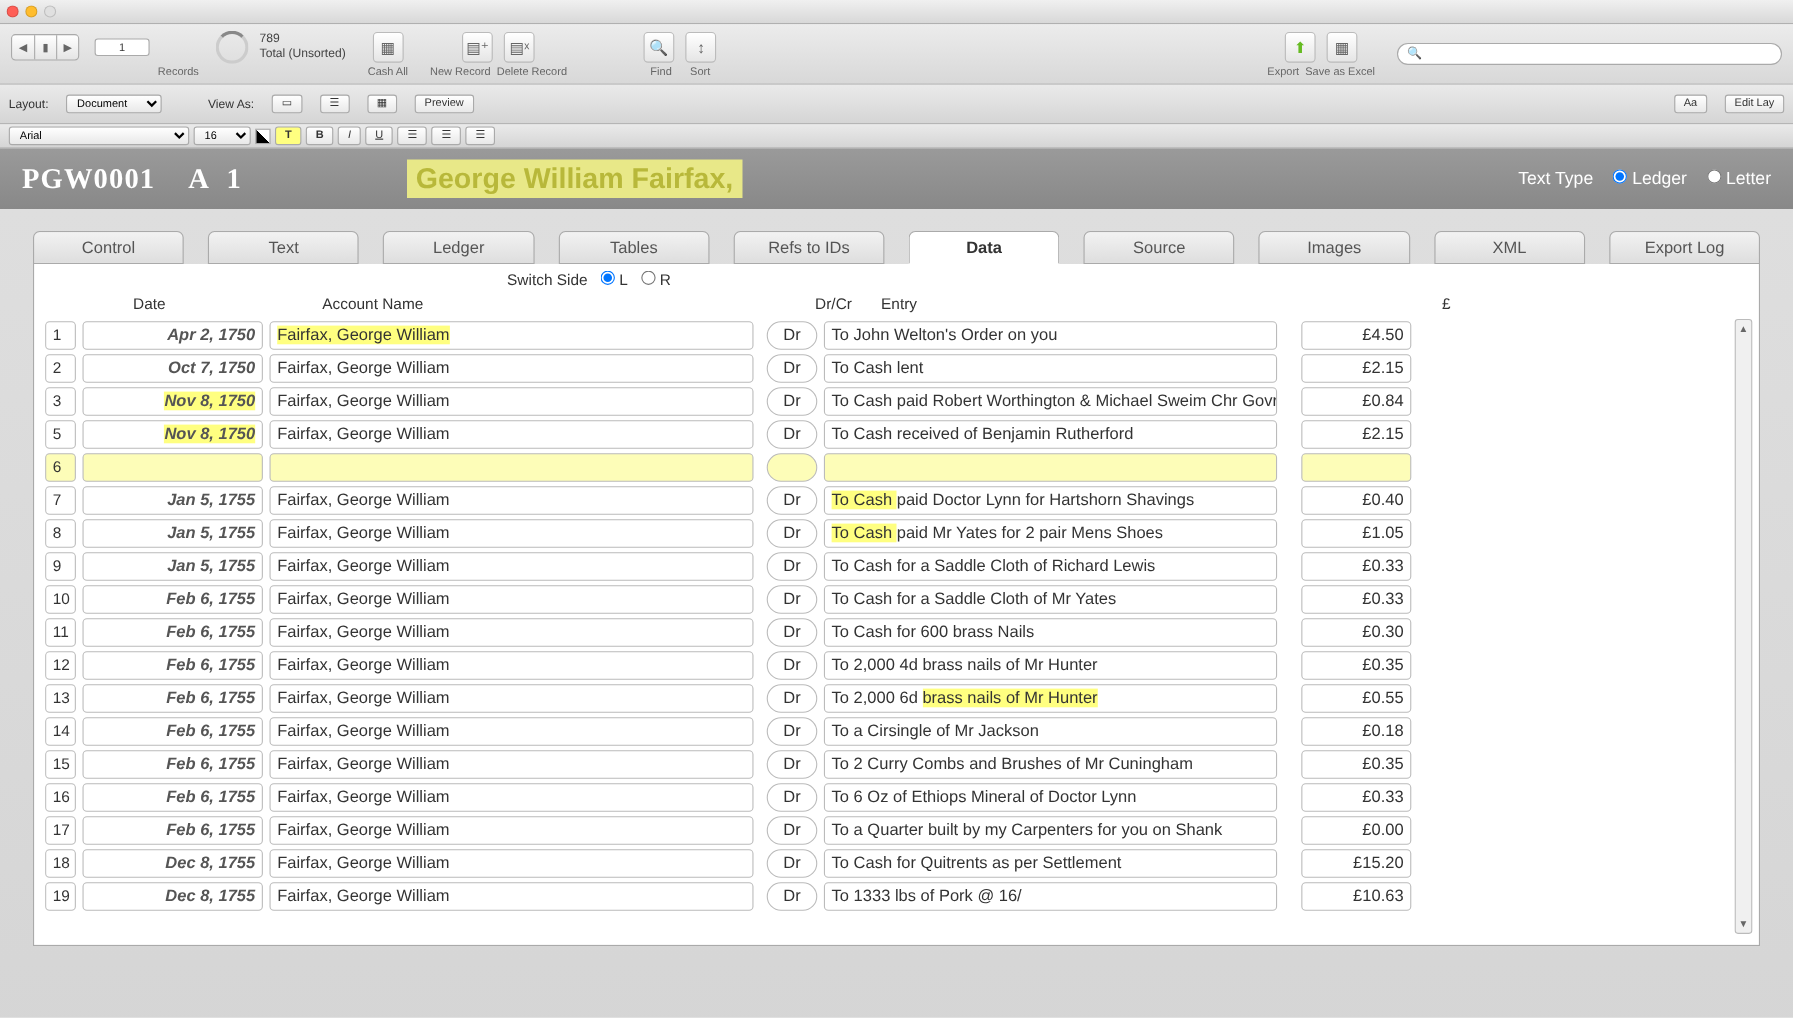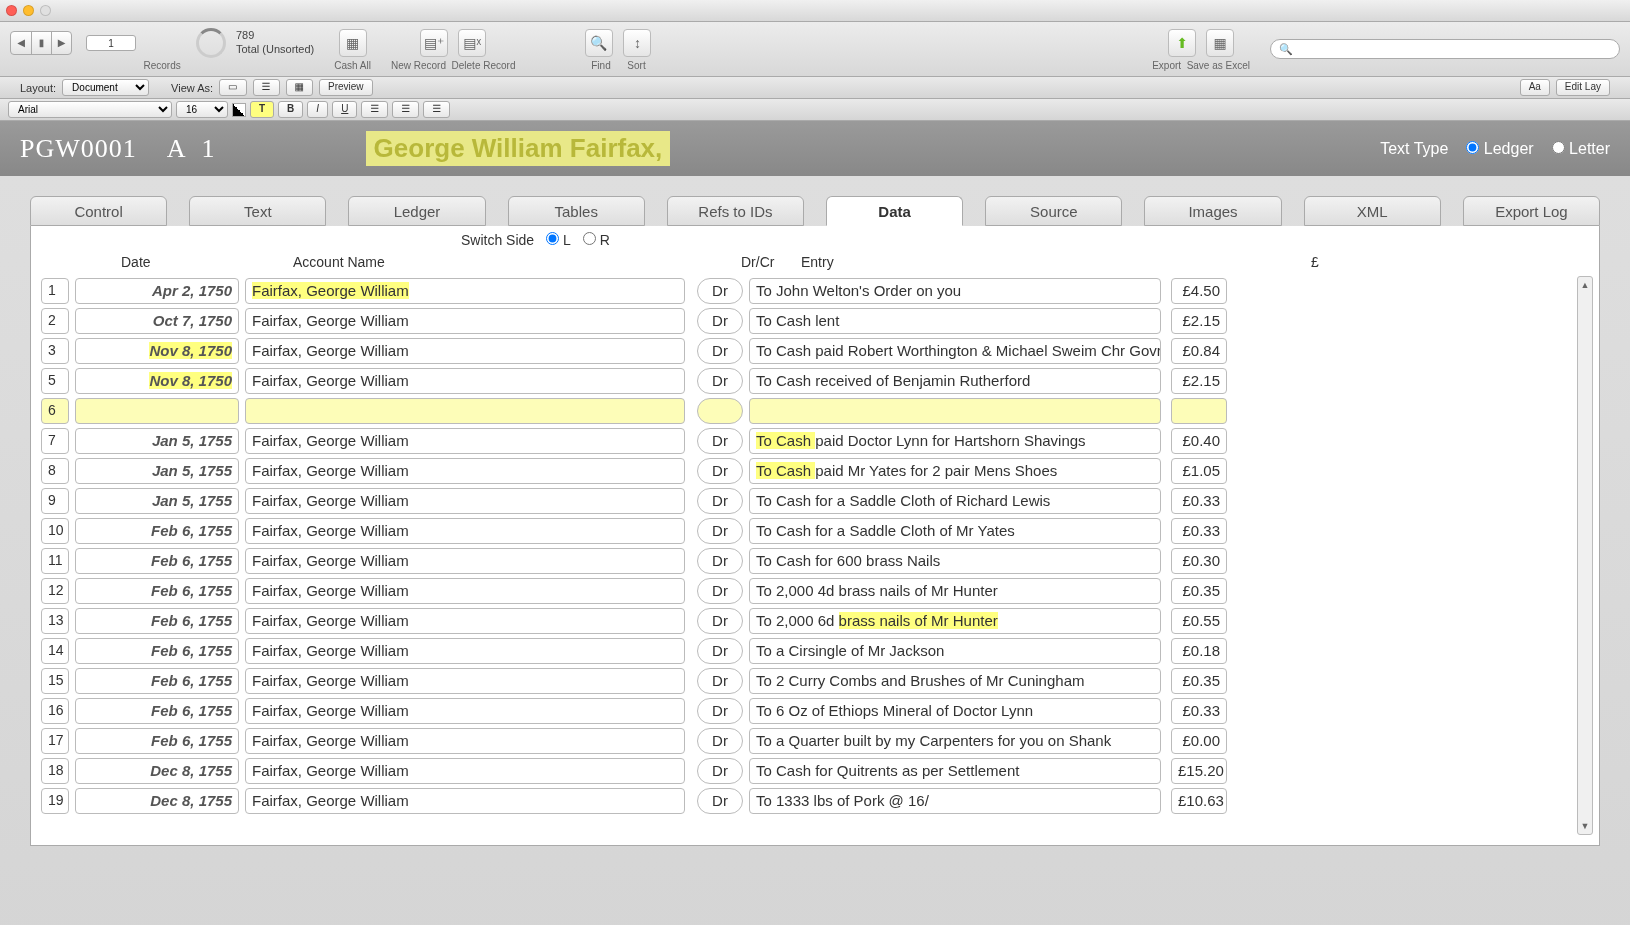--- a/index.html
+++ b/index.html
@@ -15,45 +15,45 @@
 .tb-label { font-size:10px; color:#666; }
 .nav-btns{display:flex;border:1px solid #aaa;border-radius:4px;background:linear-gradient(#fff,#e5e5e5);}
 .nav-btn{width:20px;height:22px;display:flex;align-items:center;justify-content:center;color:#666;font-size:10px;}
 .nav-btn+.nav-btn{border-left:1px solid #aaa}
 .rec-num{width:50px;height:16px;border:1px solid #aaa;font-size:10px;text-align:center;background:#fff;margin-left:4px;border-radius:3px;line-height:15px;}
 .pie{width:30px;height:30px;border:3px solid #ccc;border-radius:50%;border-top-color:#888;}
 .tb-text{font-size:11px;color:#444;line-height:1.2}
 .tb-ico{width:28px;height:28px;border:1px solid #bbb;border-radius:4px;background:linear-gradient(#fff,#e5e5e5);display:flex;align-items:center;justify-content:center;font-size:14px;color:#666;}
 .flex1{flex:1}
 .search{width:350px;height:20px;border:1px solid #aaa;border-radius:10px;padding:2px 8px;background:#fff;font-size:11px;}
-.layoutbar{height:22px;background:linear-gradient(#eaeaea,#d5d5d5);border-bottom:1px solid #aaa;display:flex;align-items:center;padding:0 20px;gap:6px;font-size:11px;}
+.layoutbar{height:36px;background:linear-gradient(#eaeaea,#d5d5d5);border-bottom:1px solid #aaa;display:flex;align-items:center;padding:0 8px;gap:16px;font-size:11px;}
 .combo{height:17px;border:1px solid #aaa;border-radius:3px;background:linear-gradient(#fff,#e8e8e8);padding:0 14px 0 5px;font-size:10px;}
 .smbtn{height:17px;border:1px solid #aaa;border-radius:3px;background:linear-gradient(#fff,#e8e8e8);padding:0 8px;font-size:10px;line-height:14px;}
 .formatbar{height:22px;background:linear-gradient(#eaeaea,#d5d5d5);border-bottom:1px solid #aaa;display:flex;align-items:center;padding:0 8px;gap:4px;font-size:11px;}
 .headerband{height:55px;background:linear-gradient(#9a9a9a,#888);display:flex;align-items:center;padding:0 20px;color:#fff;font-family:Georgia,serif;}
-.headerband .id{font-size:26px;font-weight:normal;letter-spacing:1px;}
+.headerband .id{font-size:26px;font-weight:bold;letter-spacing:1px;}
 .headerband .person{margin-left:150px;background:#e8e888;color:#b8b83a;font-size:26px;font-weight:bold;padding:2px 8px;font-family:Helvetica,Arial;}
 .radios{margin-left:auto;font-size:16px;display:flex;gap:18px;align-items:center;font-family:Helvetica,Arial;}
 .content{padding:20px 10px 0 10px;background:linear-gradient(#dedede,#d5d5d5);height:770px;}
 .tabs{display:flex;gap:22px;padding:0 20px;}
 .tab{flex:1;height:30px;border:1px solid #aaa;border-radius:6px 6px 0 0;background:linear-gradient(#f2f2f2,#dedede);display:flex;align-items:center;justify-content:center;font-size:15px;color:#555;cursor:pointer;}
 .tab.active{background:#fff;border-bottom:1px solid #fff;font-weight:bold;color:#333;text-align:right;}
 .tabbody{background:#fff;border:1px solid #aaa;margin:0 20px;height:620px;border-top:none;position:relative;}
 .switchside{position:absolute;top:6px;left:430px;font-size:14px;display:flex;gap:12px;align-items:center;}
 .colheads{position:absolute;top:28px;left:0;right:0;height:20px;font-size:14px;color:#333;}
 .ch{position:absolute;top:0;}
 .grid{position:absolute;top:50px;left:10px;right:25px;bottom:8px;overflow:hidden;}
 .row{height:30px;display:flex;align-items:center;gap:6px;margin-bottom:0px;}
 .cell{height:26px;border:1px solid #bbb;border-radius:4px;background:#fff;padding:3px 6px;font-size:15px;overflow:hidden;white-space:nowrap;}
 .c-num{width:28px;text-align:left;font-size:14px;}
 .c-date{width:164px;text-align:right;font-style:italic;font-weight:bold;color:#555;}
 .c-name{width:440px;color:#333;}
 .c-drcr{width:46px;text-align:center;color:#333;margin-left:6px;border-radius:13px;}
 .c-entry{width:412px;color:#333;}
-.c-amt{width:56px;text-align:right;color:#333;margin-left:4px;}
+.c-amt{width:100px;text-align:right;color:#333;margin-left:16px;}
 .hl{background:#ffff80}
 .row.sel .cell{background:#fdfdb8}
 .scroll{position:absolute;right:6px;top:50px;bottom:10px;width:16px;border:1px solid #bbb;border-radius:3px;background:#f0f0f0;display:flex;flex-direction:column;}
 .scroll .arr{height:16px;display:flex;align-items:center;justify-content:center;font-size:9px;color:#666;}
 </style>
 </head>
 <body>
 
 <div class="titlebar">
   <div class="traffic">

